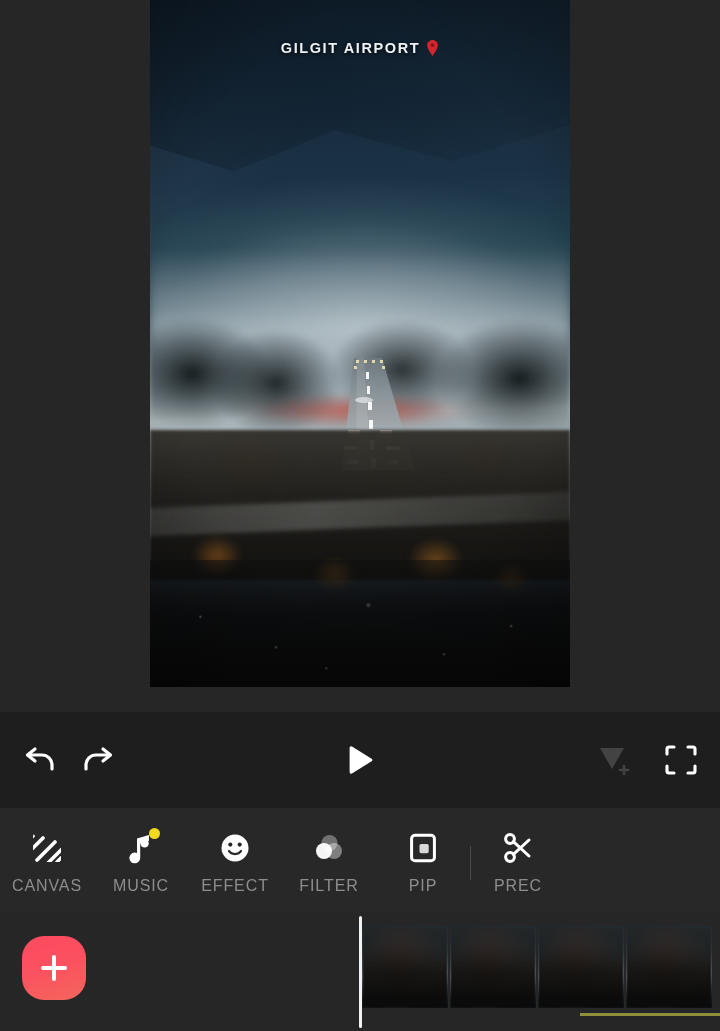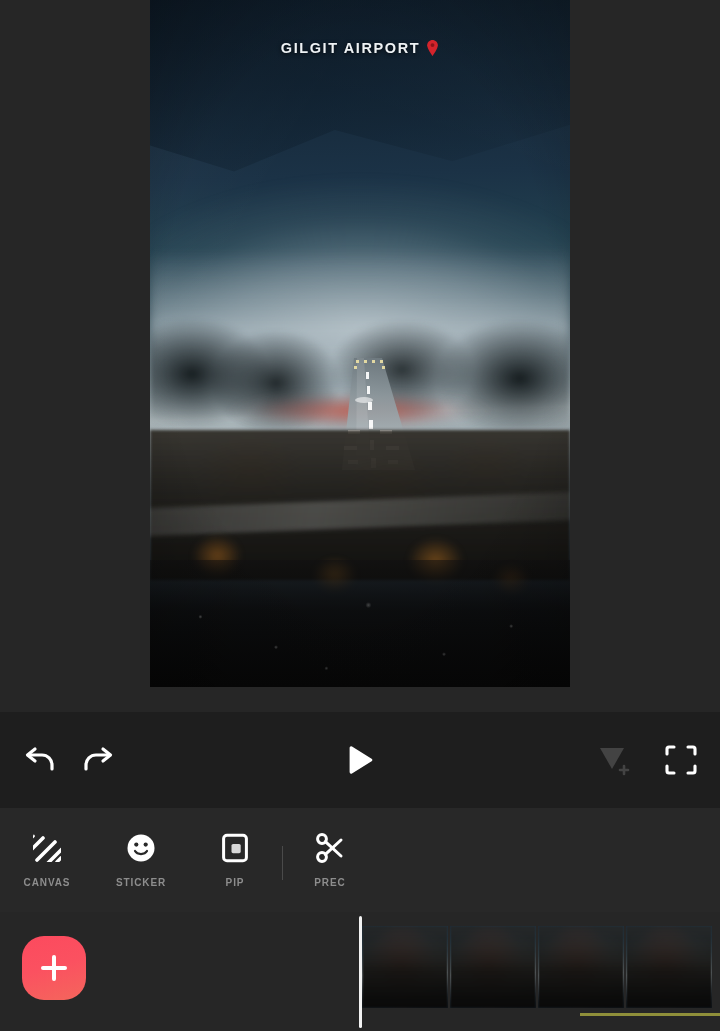--- a/index.html
+++ b/index.html
@@ -137,21 +137,21 @@
     display:flex; align-items:flex-start;
     overflow:hidden;
   }
   .tool{
     position:relative; width:94px; flex:0 0 94px;
     display:flex; flex-direction:column; align-items:center;
     padding-top:22px; cursor:pointer;
   }
   .tool .ic{ width:36px; height:36px; display:flex; align-items:center; justify-content:center; position:relative; }
   .tool .lbl{
-    margin-top:11px; color:#8d8d8d; font-size:10px; font-weight:700;
+    margin-top:11px; color:#8d8d8d; font-size:16px; font-weight:400;
     letter-spacing:0.9px; white-space:nowrap;
   }
   .badge{
     position:absolute; top:-2px; right:-1px; width:11px; height:11px; border-radius:50%;
     background:#f2d91f;
   }
   .tool-sep{
     flex:0 0 1px; width:1px; height:34px; background:#4a4a4a;
     align-self:flex-start; margin-top:38px;
   }
@@ -338,35 +338,55 @@
             <line x1="6" y1="28" x2="24" y2="10"></line>
             <line x1="17" y1="31" x2="34" y2="14"></line>
             <line x1="-2" y1="8" x2="2" y2="4"></line>
             <line x1="26" y1="30" x2="30" y2="26"></line>
           </g>
         </svg>
       </span>
       <span class="lbl">CANVAS</span>
     </div>
 
+    <div class="tool">
+      <span class="ic">
+        <svg width="32" height="32" viewBox="0 0 32 32">
+          <path d="M24 3 L12 6.5 V21 a5.4 5.4 0 1 0 3.2 4.9 V11.3 L24 8.8 Z" fill="#ffffff"></path>
+          <circle cx="19.6" cy="11.4" r="4.2" fill="#ffffff"></circle>
+        </svg>
+        <span class="badge"></span>
+      </span>
+      <span class="lbl">MUSIC</span>
+    </div>
 
     <div class="tool">
       <span class="ic">
         <svg width="32" height="32" viewBox="0 0 32 32">
           <circle cx="16" cy="16" r="13.5" fill="#ffffff"></circle>
           <circle cx="11.3" cy="12.6" r="2.1" fill="#282828"></circle>
           <circle cx="20.7" cy="12.6" r="2.1" fill="#282828"></circle>
           <path d="M10 19 a6.6 5.2 0 0 0 12 0" stroke="#282828" stroke-width="2.2" fill="none" stroke-linecap="round"></path>
         </svg>
       </span>
-      <span class="lbl">STICKER</span>
-    </div>
-
-
-
+      <span class="lbl">EFFECT</span>
+    </div>
+
+
+
+    <div class="tool">
+      <span class="ic">
+        <svg width="32" height="32" viewBox="0 0 32 32">
+          <circle cx="16.5" cy="11" r="8" fill="#ffffff" opacity="0.34"></circle>
+          <circle cx="21" cy="19" r="8" fill="#ffffff" opacity="0.40"></circle>
+          <circle cx="11" cy="19" r="8" fill="#ffffff" opacity="0.96"></circle>
+        </svg>
+      </span>
+      <span class="lbl">FILTER</span>
+    </div>
 
     <div class="tool">
       <span class="ic">
         <svg width="32" height="32" viewBox="0 0 32 32">
           <rect x="4.6" y="3.2" width="22.8" height="25.6" rx="3.4" fill="none" stroke="#ffffff" stroke-width="3"></rect>
           <rect x="12.5" y="12" width="9.2" height="9.2" rx="1.6" fill="#ffffff" opacity="0.82"></rect>
         </svg>
       </span>
       <span class="lbl">PIP</span>
     </div>

